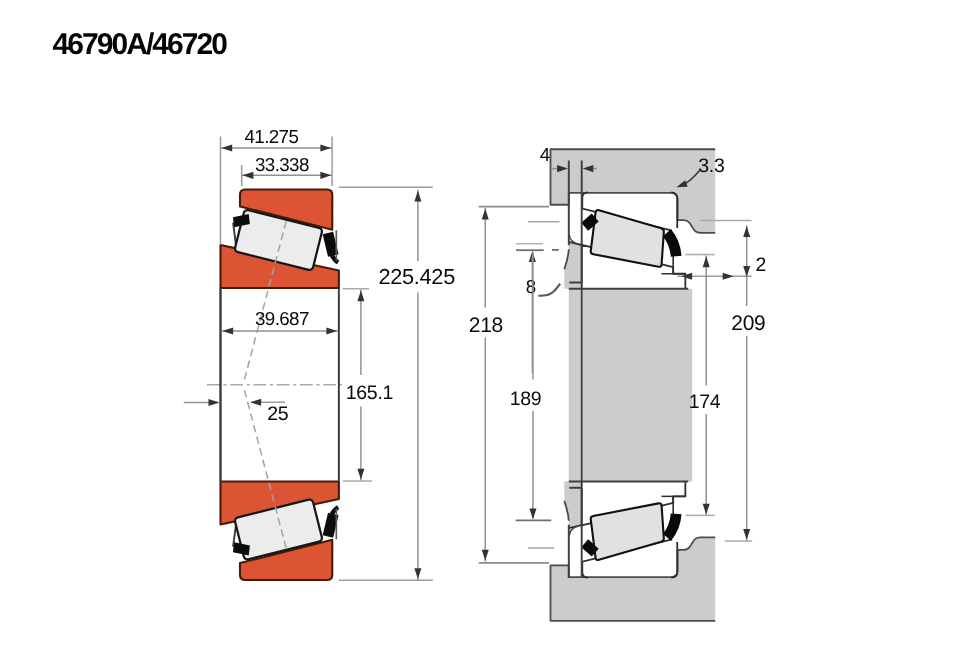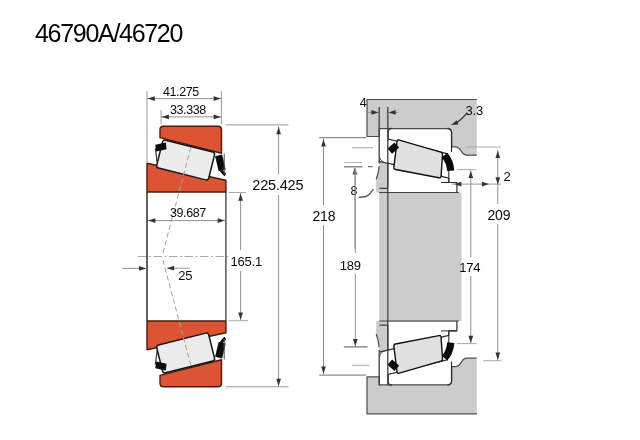--- a/index.html
+++ b/index.html
@@ -202,14 +202,14 @@
     <path d="M457,169.7 H476.5" stroke="#aaaaaa" stroke-width="1" fill="none"></path>
     <path d="M457,343.6 H476.5" stroke="#aaaaaa" stroke-width="1" fill="none"></path>
     <path d="M470.8,170.3 V257" stroke="#919191" stroke-width="1" fill="none"></path>
     <path d="M470.8,276 V343.2" stroke="#919191" stroke-width="1" fill="none"></path>
     <use href="#ar" transform="translate(470.8,170.9) rotate(-90)"></use>
     <use href="#ar" transform="translate(470.8,343) rotate(90)"></use>
     <text class="dim d13" x="459.2" y="272">174</text>
   </g>
 </svg>
 
-<div style="position:absolute;left:35px;top:19px;font-size:25px;font-weight:normal;letter-spacing:-1.3px;color:#050505;">46790A/46720</div>
+<div style="position:absolute;left:35px;top:19px;font-size:20px;font-weight:bold;letter-spacing:-1.3px;color:#050505;">46790A/46720</div>
 </div>
 
 </body></html>

